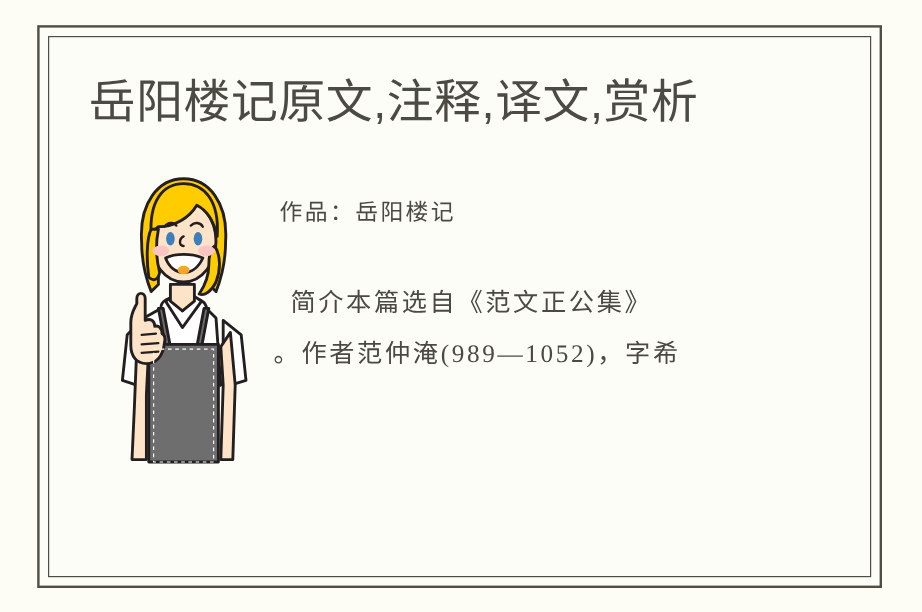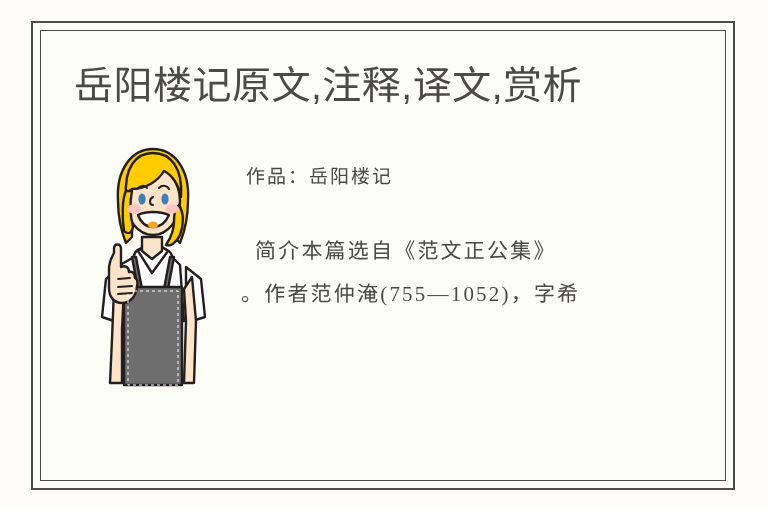--- a/index.html
+++ b/index.html
@@ -65,21 +65,21 @@
     left: 47px;
     top: 0px;
     width: 130px;
     height: 250px;
     overflow: hidden;
   }
   .illustration svg { display: block; }
 
   .text-column {
     position: absolute;
-    left: 200px;
+    left: 187px;
     top: 0;
     right: 30px;
   }
 
   .work-line {
     font-size: 19px;
     letter-spacing: 2px;
     color: #4a4a42;
     margin: 22px 0 0 5px;
     font-family: "Liberation Serif", "DejaVu Serif", serif;
@@ -172,19 +172,19 @@
 
           <rect x="40" y="152" width="50" height="94" fill="none" stroke="#ffffff" stroke-width="1" stroke-dasharray="3 3"></rect>
         </svg>
       </div>
 
       <div class="text-column">
         <div class="work-line">作品：岳阳楼记</div>
 
         <div class="intro-block">
           <div class="intro-line first">简介本篇选自《范文正公集》</div>
-          <div class="intro-line">。作者范仲淹(755—1052)，字希</div>
+          <div class="intro-line">。作者范仲淹(989—1052)，字希</div>
         </div>
       </div>
 
     </div>
   </div>
 </div>
 
 </body></html>

